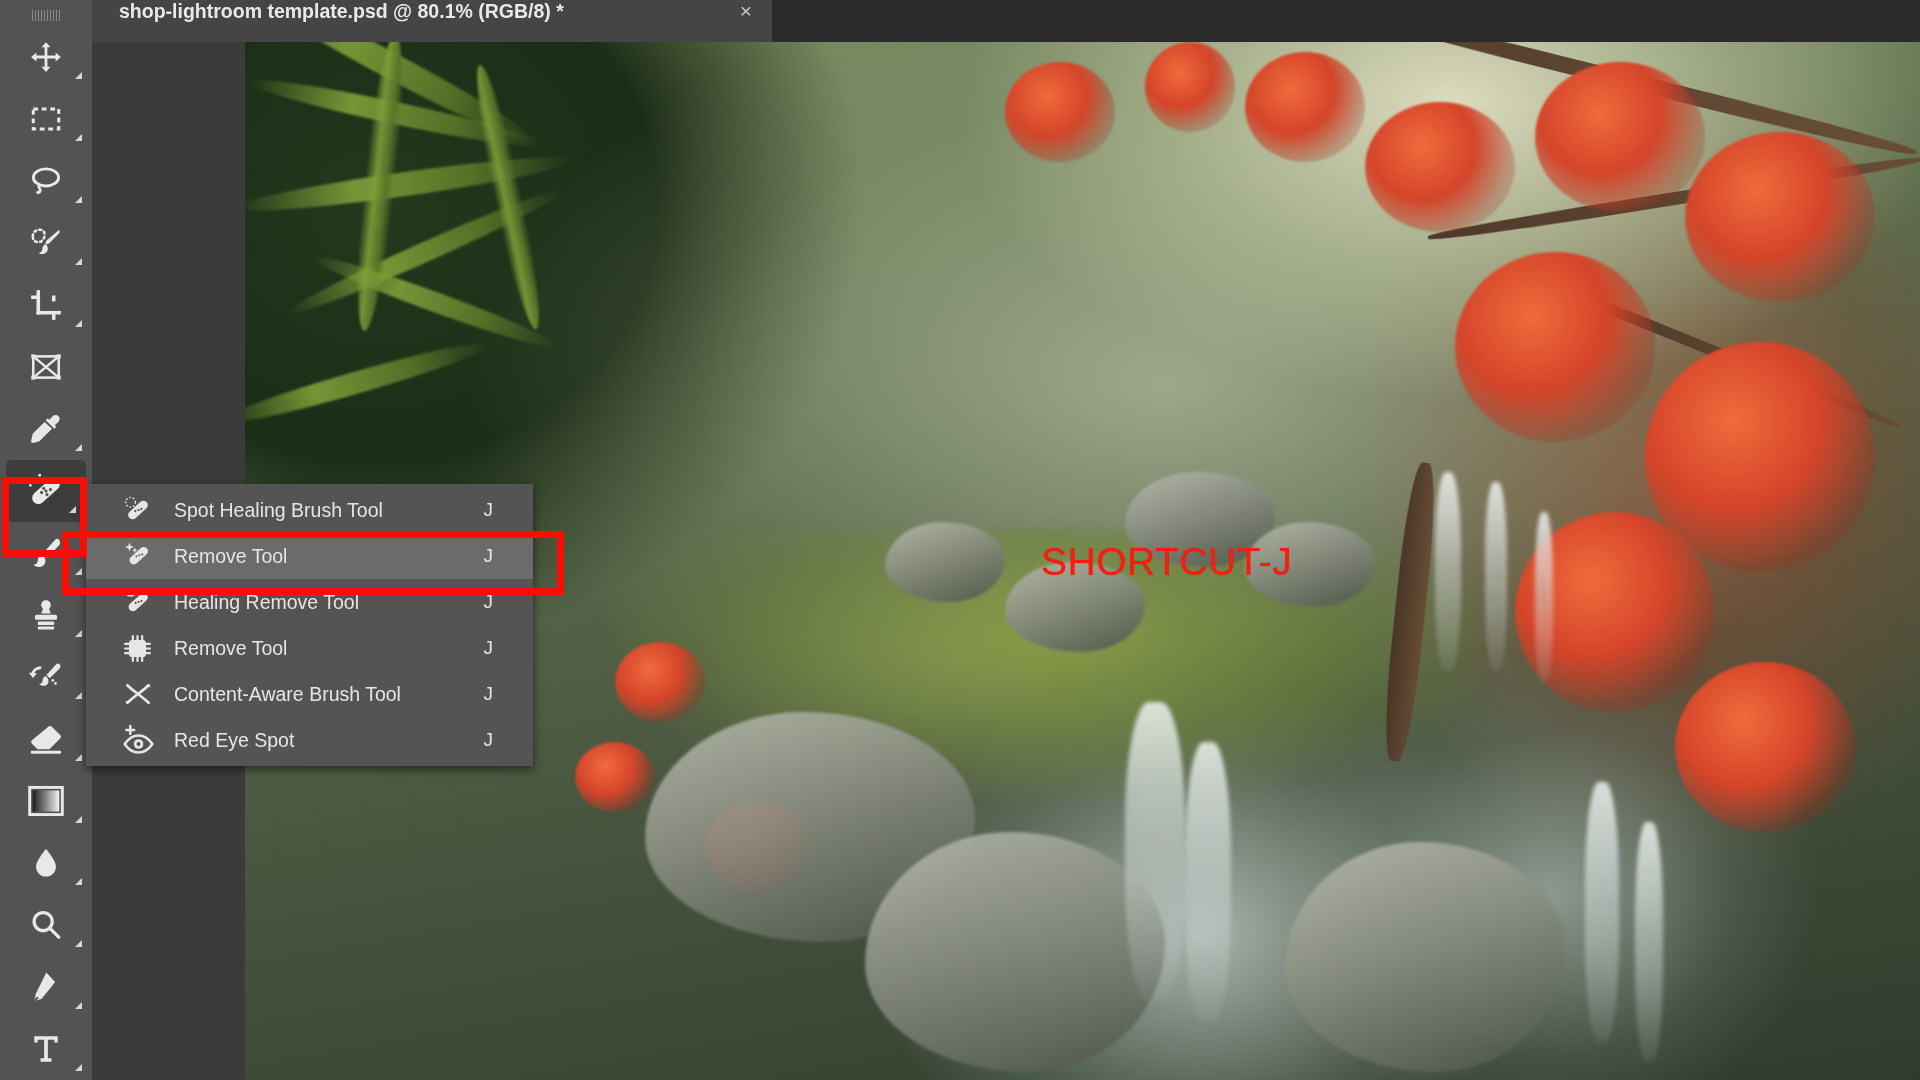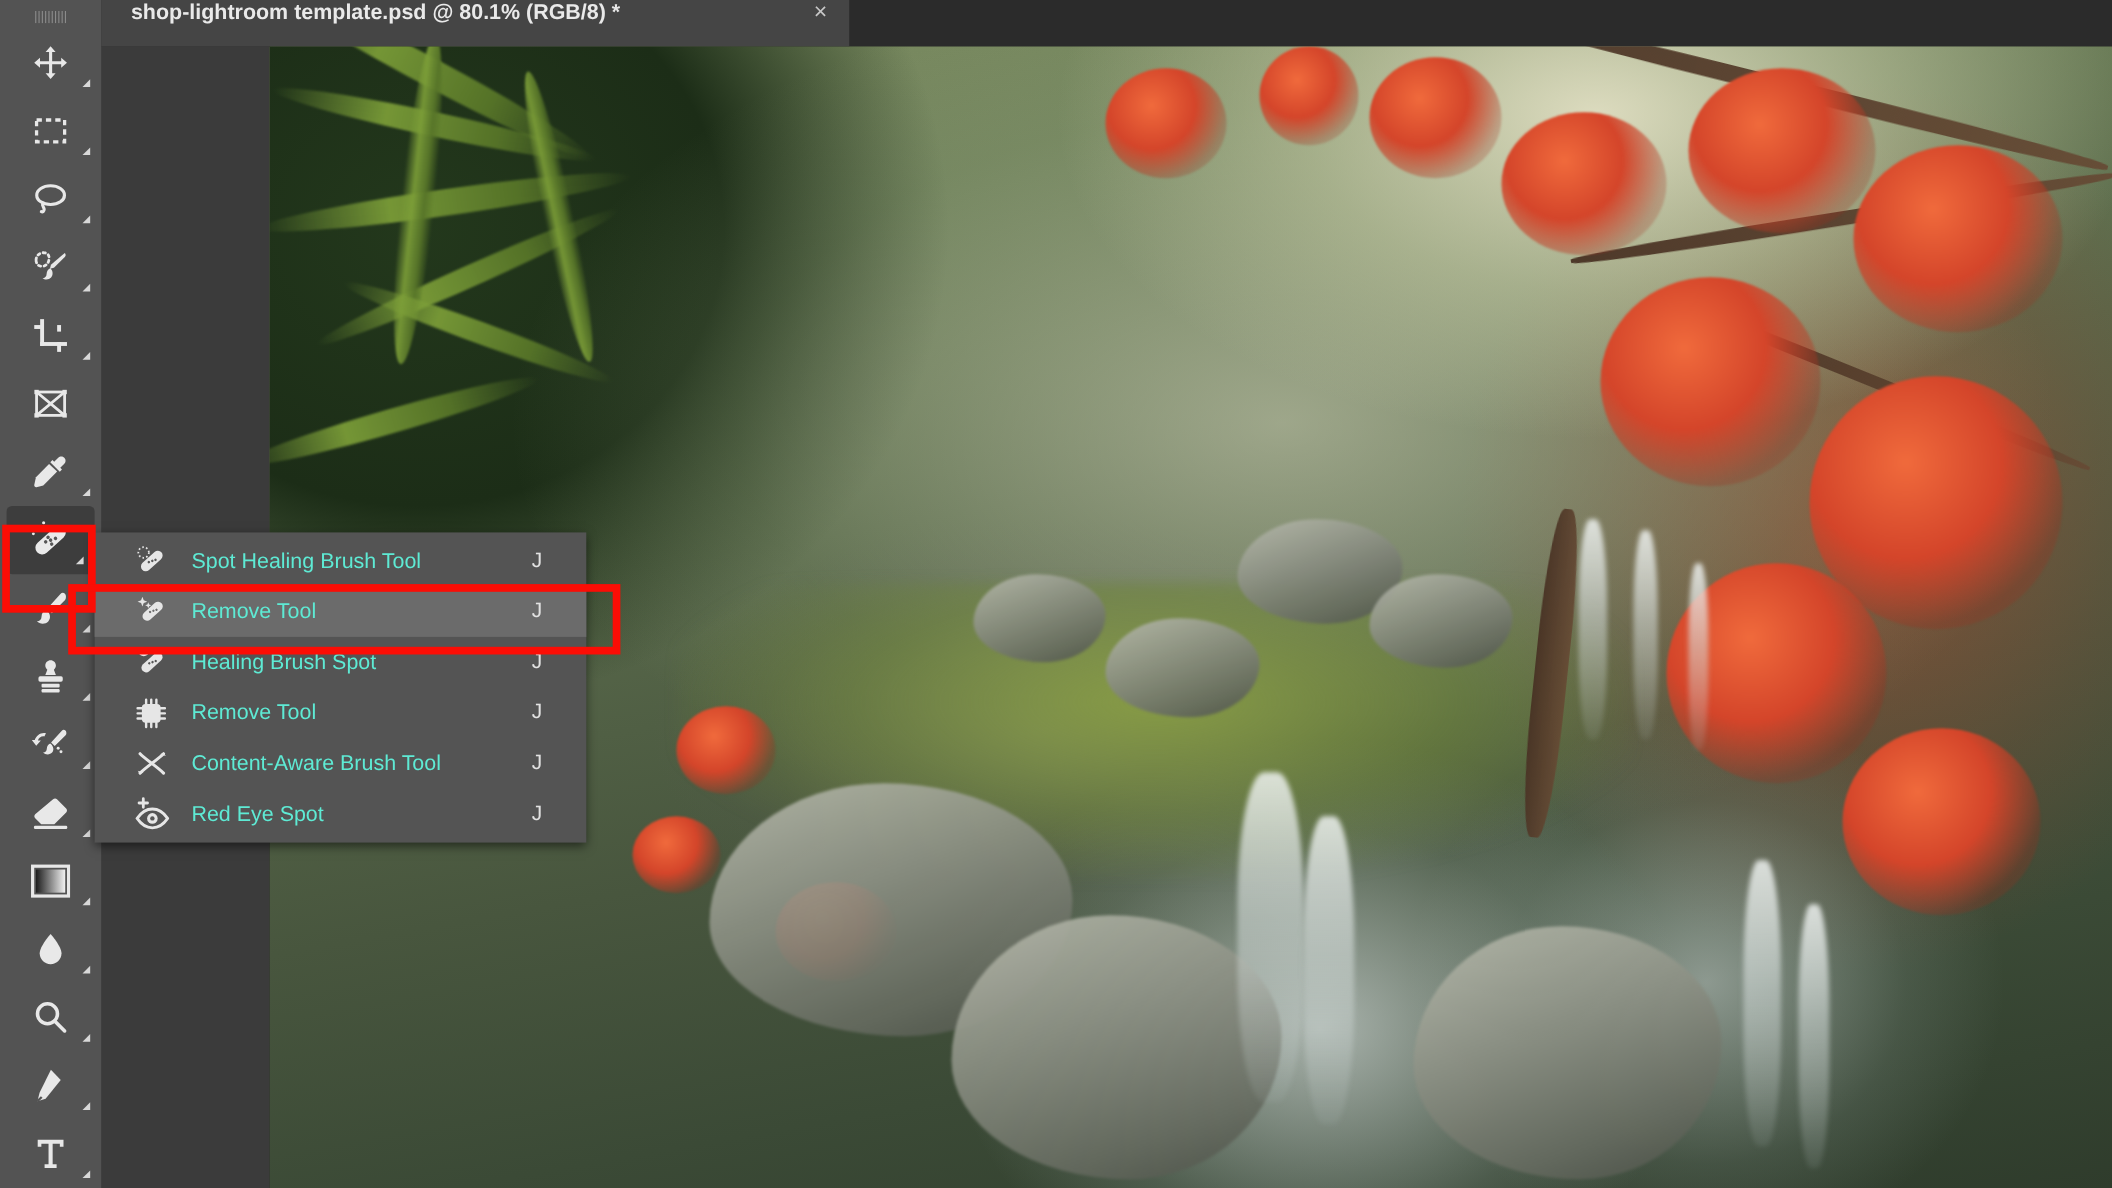--- a/index.html
+++ b/index.html
@@ -230,21 +230,21 @@
   }
   .fly-item.selected { background: #6b6b6b; }
   .fly-icon {
     width: 46px;
     display: flex;
     align-items: center;
     justify-content: flex-start;
     flex: 0 0 46px;
   }
   .fly-label {
-    color: #5eead4;
+    color: #e5e5e5;
     font-size: 19.5px;
     white-space: nowrap;
     margin-left: 6px;
     text-align: center;
   }
   .fly-shortcut {
     position: absolute;
     right: 40px;
     color: #e2e2e2;
     font-size: 19px;
@@ -307,20 +307,21 @@
     <div class="rock" style="left:1040px;top:800px;width:280px;height:230px;"></div>
 
     <div class="fall" style="left:1190px;top:430px;width:26px;height:200px;"></div>
     <div class="fall" style="left:1240px;top:440px;width:22px;height:190px;"></div>
     <div class="fall" style="left:1290px;top:470px;width:18px;height:170px;"></div>
     <div class="fall" style="left:880px;top:660px;width:60px;height:300px;"></div>
     <div class="fall" style="left:940px;top:700px;width:46px;height:280px;"></div>
     <div class="fall" style="left:1340px;top:740px;width:34px;height:260px;"></div>
     <div class="fall" style="left:1390px;top:780px;width:28px;height:240px;"></div>
 
+    <div class="annotation-text">SHORTCUT-J</div>
   </div>
 
   <div class="tabbar">
     <div class="doc-tab">
       <span class="doc-tab-title">shop-lightroom template.psd @ 80.1% (RGB/8) *</span>
       <span class="doc-tab-close">×</span>
     </div>
   </div>
 
   <div class="toolbar">
@@ -541,21 +542,21 @@
         <svg width="32" height="32" viewBox="0 0 24 24" fill="#e6e6e6">
           <g transform="rotate(-42 12 12)">
             <rect x="3.4" y="9" width="17.2" height="6.4" rx="3.2"></rect>
             <circle cx="10.2" cy="11.4" r="0.82" fill="#565656"></circle>
             <circle cx="12.4" cy="12.3" r="0.82" fill="#565656"></circle>
             <circle cx="14.5" cy="13.2" r="0.82" fill="#565656"></circle>
           </g>
           <ellipse cx="6.5" cy="5.2" rx="3.4" ry="2.7"></ellipse>
         </svg>
       </span>
-      <span class="fly-label">Healing Brush Spot</span>
+      <span class="fly-label">Healing Remove Tool</span>
       <span class="fly-shortcut">J</span>
     </div>
 
     <div class="fly-item">
       <span class="fly-icon">
         <svg width="31" height="31" viewBox="0 0 24 24">
           <rect x="5.4" y="5.4" width="13.2" height="13.2" rx="2.6" fill="#e6e6e6"></rect>
           <g stroke="#e6e6e6" stroke-width="1.7" stroke-linecap="round">
             <path d="M8.4 5.4 V2.4 M12 5.4 V2.4 M15.6 5.4 V2.4"></path>
             <path d="M8.4 18.6 V21.6 M12 18.6 V21.6 M15.6 18.6 V21.6"></path>

